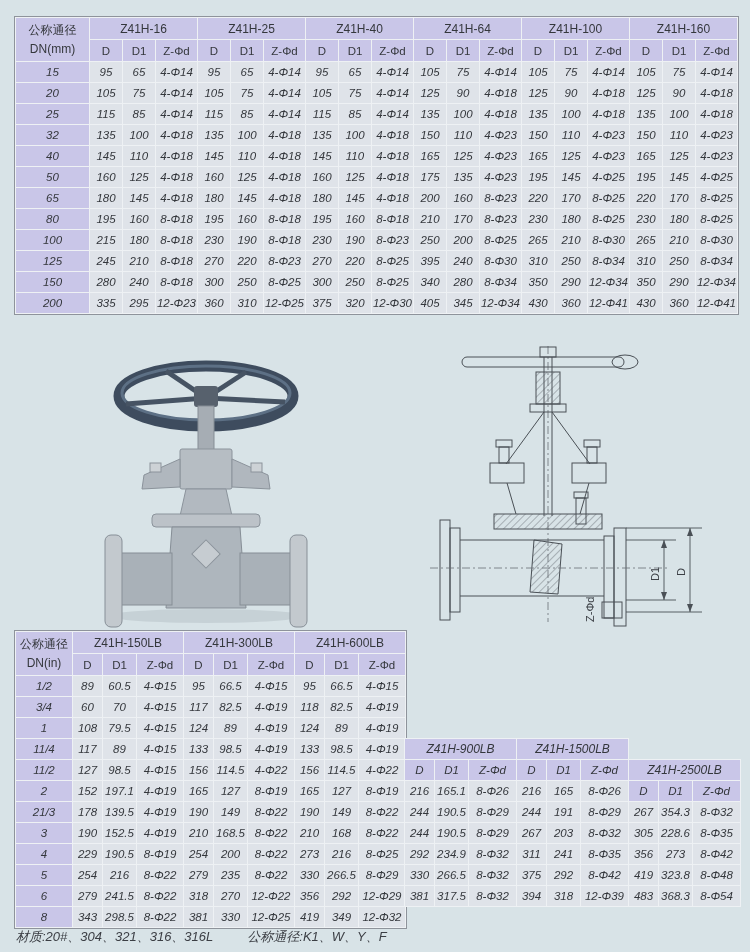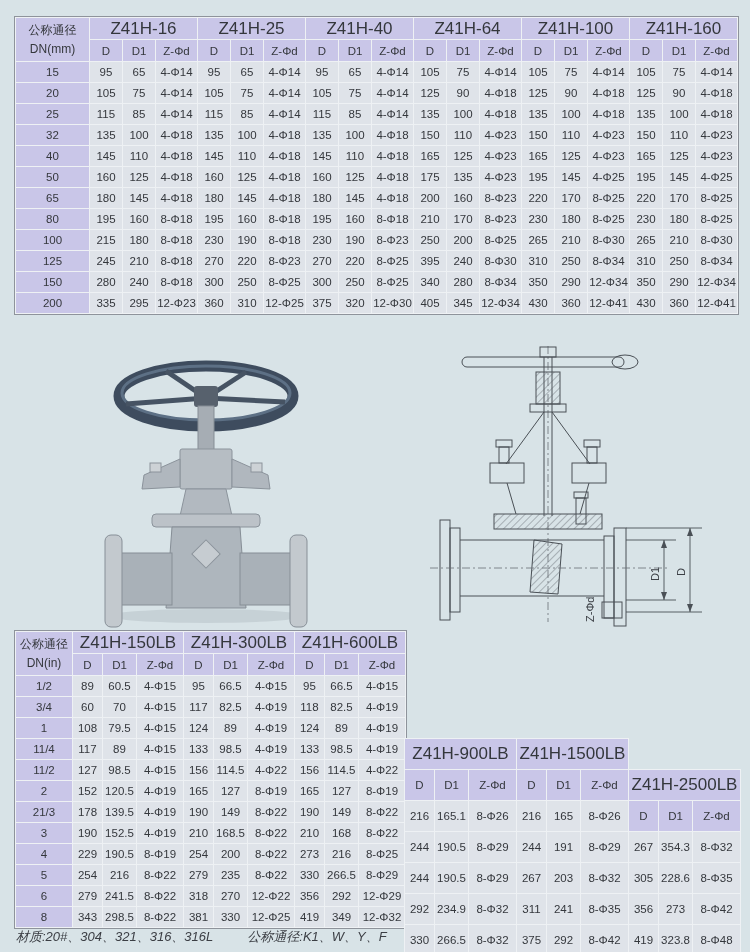--- a/index.html
+++ b/index.html
@@ -11,26 +11,26 @@
   }
   .twrap{position:absolute;border:1px solid #8e939b;background:#eef1f4;}
   table{border-collapse:collapse;table-layout:fixed;}
   th,td{
     border:1px solid #eef1f4;
     font-size:11.5px;font-weight:normal;text-align:center;
     padding:0;overflow:hidden;white-space:nowrap;vertical-align:middle;
     background:#dfe3e9;color:#34373c;
   }
   thead tr{height:22px;}
-  tbody tr{height:21px;}
+  tbody tr{height:21px;font-style:italic;}
   th.gh,th.sh,th.corner,td.dn{background:#c9c6e8;}
   th.corner div{line-height:1.55;font-size:12px;}
-  th.gh{font-size:17px;}
+  th.gh{font-size:12px;}
   td.blank{background:transparent;border:none;}
-  .t-right tbody tr{height:31px;}
+  .t-right tbody tr{height:21px;}
   .caption{position:absolute;left:16px;top:320px;line-height:1.25;}
   .caption .cn{font-size:13.5px;color:#3b3e44;}
   .caption .en{font-size:12px;color:#4a4e55;}
   .footer{position:absolute;left:16px;top:928px;font-size:13px;color:#3b3e44;}
   .footer span{margin-right:34px;font-style:italic;}
   svg{position:absolute;}
   .line{stroke:#4a5056;stroke-width:1;fill:none;}
   .cl{stroke:#6a7077;stroke-width:0.8;stroke-dasharray:8 3 2 3;fill:none;}
   .dim{stroke:#4a5056;stroke-width:0.9;fill:none;}
   .dimtxt{font-size:11px;fill:#3c4046;}
@@ -542,21 +542,21 @@
             <td>156</td>
             <td>114.5</td>
             <td>4-Φ22</td>
             <td>156</td>
             <td>114.5</td>
             <td>4-Φ22</td>
           </tr>
           <tr>
             <td class="dn">2</td>
             <td>152</td>
-            <td>120.5</td>
+            <td>197.1</td>
             <td>4-Φ19</td>
             <td>165</td>
             <td>127</td>
             <td>8-Φ19</td>
             <td>165</td>
             <td>127</td>
             <td>8-Φ19</td>
           </tr>
           <tr>
             <td class="dn">21/3</td>

